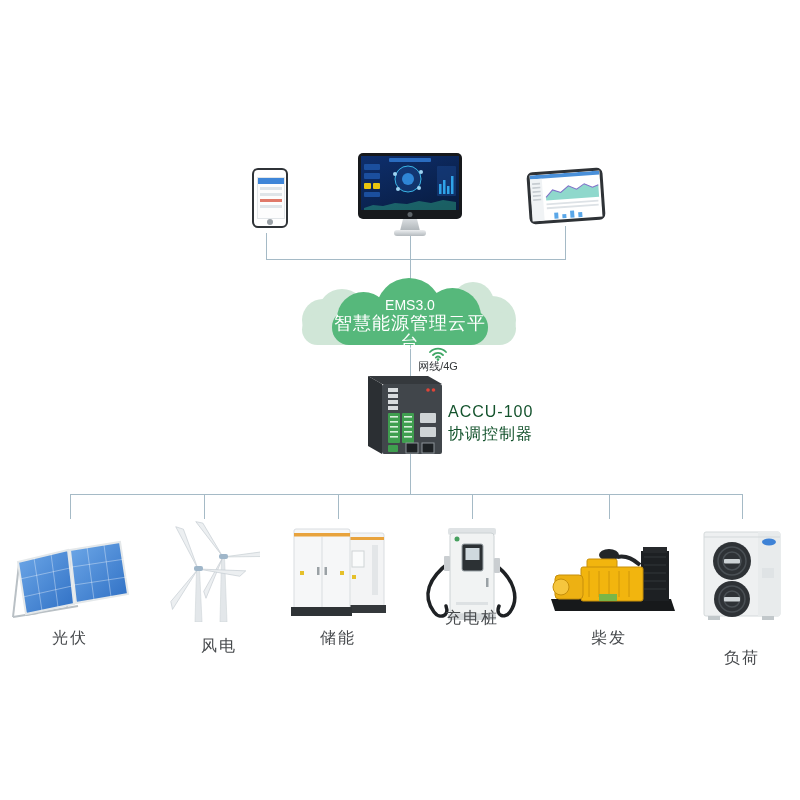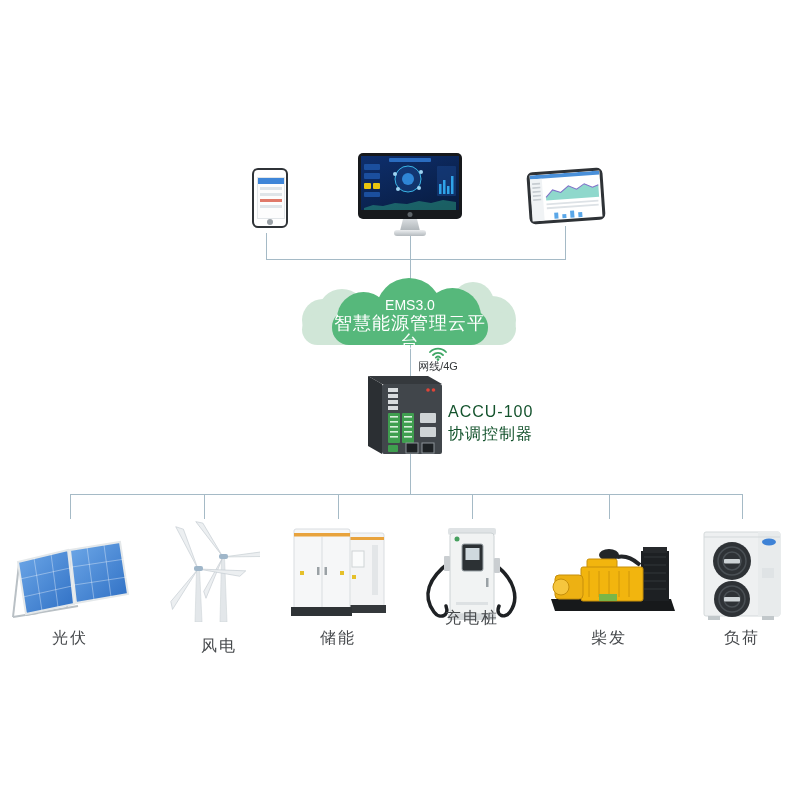--- a/index.html
+++ b/index.html
@@ -321,15 +321,15 @@
     </g>
     <rect x="8" y="96" width="12" height="4" fill="#c2c8cb"></rect>
       <rect x="62" y="96" width="12" height="4" fill="#c2c8cb"></rect>
   </svg>
 
   <div class="lbl" style="left:25px;top:628px;width:90px;">光伏</div>
   <div class="lbl" style="left:174px;top:628px;width:90px;margin-top:8px;">风电</div>
   <div class="lbl" style="left:293px;top:628px;width:90px;">储能</div>
   <div class="lbl" style="left:427px;top:608px;width:90px;">充电桩</div>
   <div class="lbl" style="left:564px;top:628px;width:90px;">柴发</div>
-  <div class="lbl" style="left:697px;top:628px;width:90px;text-align:center;">负荷</div>
+  <div class="lbl" style="left:697px;top:648px;width:90px;text-align:center;">负荷</div>
 
 </div>
 
 </body></html>

